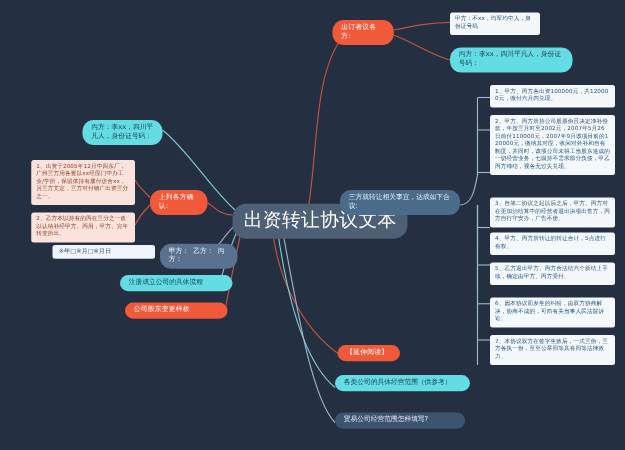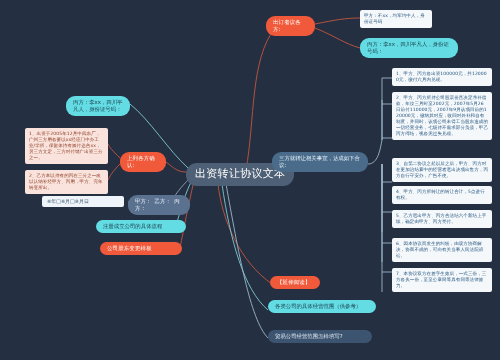--- a/index.html
+++ b/index.html
@@ -19,21 +19,21 @@
     line-height: 1.32;
     white-space: pre-wrap;
     word-break: break-all;
   }
 
   
   .n-root {
     background: #4e6075;
     color: #ffffff;
     border-radius: 11px;
-    font-size: 11px;
+    font-size: 15px;
     padding: 4px 9px;
     letter-spacing: .3px;
     align-items: center;
   }
 
   
   .n-orange {
     background: #f0593a;
     color: #ffffff;
     border-radius: 9px;

